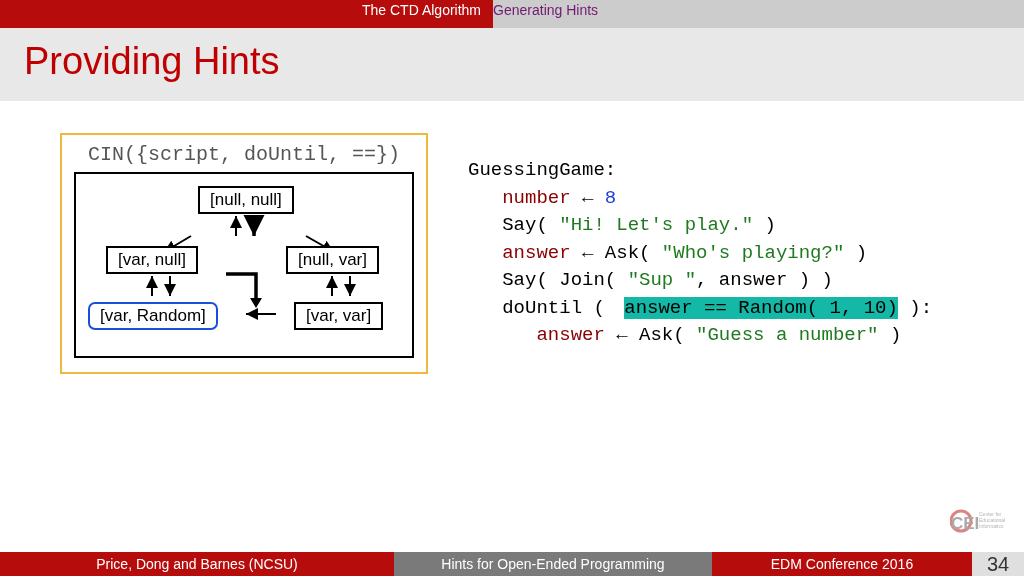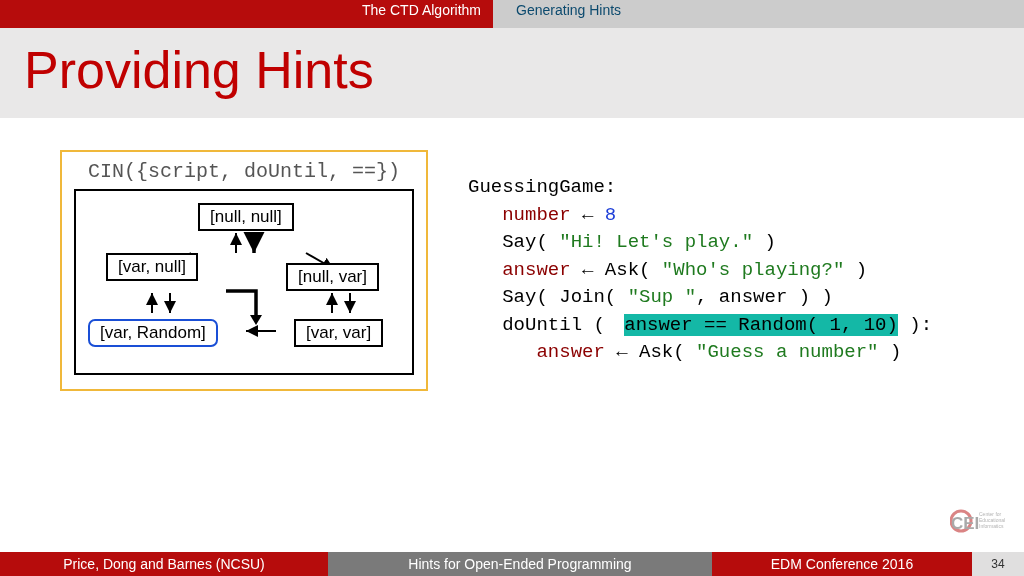--- a/index.html
+++ b/index.html
@@ -2,46 +2,46 @@
 <html><head>
 <meta charset="utf-8">
 <style>
   * { margin: 0; padding: 0; box-sizing: border-box; }
   html, body { width: 1024px; height: 576px; font-family: "Segoe UI", Arial, sans-serif; background: #fff; overflow: hidden; }
   .slide { width: 1024px; height: 576px; position: relative; }
 
   .topbar { width: 100%; height: 28px; background: #cccccc; display: flex; font-size: 14px; }
   .tb-spacer { width: 350px; height: 100%; background: #b60c0c; }
   .tb-seg1 { background: #b60c0c; color: #fff; padding: 2px 12px; }
-  .tb-seg2 { color: #0c4a6e; padding: 2px 23px; }
+  .tb-seg2 { color: #701a75; padding: 2px 0; }
 
   .titlearea { width: 100%; background: #e9e8e8; padding: 12px 24px 18px 24px; }
-  .titlearea h1 { color: #c00000; font-weight: 400; font-size: 52px; }
+  .titlearea h1 { color: #c00000; font-weight: 400; font-size: 38px; }
 
   .content { position: relative; padding: 32px 40px 0 60px; display: flex; gap: 40px; }
 
   .diagrambox { border: 2px solid #f0b83a; padding: 8px 12px 14px 12px; width: 368px; background: #fff; }
   .cinlabel { font-family: "Courier New", monospace; font-size: 20px; color: #555; text-align: center; margin-bottom: 6px; }
   .graphbox { border: 2px solid #000; padding: 10px 6px; position: relative; height: 186px; }
   .node { position: absolute; border: 2px solid #000; background: #fff; font-size: 17px; padding: 2px 10px; white-space: nowrap; }
   .node.sel { border-color: #1a4fd6; border-radius: 7px; }
   svg.arrows { position: absolute; left: 0; top: 0; }
 
   .code { font-family: "Courier New", monospace; font-size: 19px; line-height: 1.45; white-space: pre; padding-top: 24px; }
   .kw-red { color: #8b0000; }
   .num-blue { color: #1e3fd8; }
   .str-grn { color: #1f7a1f; }
   .hl { background: #14b8a6; border-radius: 0; margin-left: 8px; }
 
   .footer { position: absolute; left: 0; bottom: 0; width: 100%; height: 24px; display: flex; font-size: 14px; color: #fff; }
   .fseg { display: flex; align-items: center; justify-content: center; }
-  .f1 { background: #b60c0c; width: 328px; }
+  .f1 { background: #b60c0c; width: 394px; }
   .f2 { background: #7a7a7a; flex: 1; }
   .f3 { background: #b60c0c; width: 260px; }
-  .f4 { background: #e0dfdf; color: #333; width: 52px; font-size: 12px; }
+  .f4 { background: #e0dfdf; color: #333; width: 52px; font-size: 20px; }
 
   .logo { position: absolute; right: 14px; bottom: 28px; opacity: 0.5; }
   .logo svg { width: 60px; height: 46px; }
 </style>
 </head>
 <body>
 
 <div class="slide">
 
   <div class="topbar">
@@ -71,21 +71,21 @@
           <line x1="230" y1="62" x2="258" y2="78" stroke="#000" stroke-width="2" marker-end="url(#ah)"></line>
           <line x1="76" y1="122" x2="76" y2="102" stroke="#000" stroke-width="2" marker-end="url(#ah)"></line>
           <line x1="94" y1="102" x2="94" y2="122" stroke="#000" stroke-width="2" marker-end="url(#ah)"></line>
           <line x1="256" y1="122" x2="256" y2="102" stroke="#000" stroke-width="2" marker-end="url(#ah)"></line>
           <line x1="274" y1="102" x2="274" y2="122" stroke="#000" stroke-width="2" marker-end="url(#ah)"></line>
           <line x1="200" y1="140" x2="170" y2="140" stroke="#000" stroke-width="2" marker-end="url(#ah)"></line>
           <path d="M150 100 L180 100 L180 128" stroke="#000" stroke-width="3.5" fill="none"></path>
           <polygon points="174,124 186,124 180,134" fill="#000"></polygon>
         </svg>
         <div class="node" style="left:122px; top:12px;">[null, null]</div>
-        <div class="node" style="left:30px; top:62px;">[var, null]</div>
+        <div class="node" style="left:30px; top:72px;">[var, null]</div>
         <div class="node" style="left:210px; top:72px;">[null, var]</div>
         <div class="node sel" style="left:12px; top:128px;">[var, Random]</div>
         <div class="node" style="left:218px; top:128px;">[var, var]</div>
       </div>
     </div>
 
     <div class="code"><span>GuessingGame:</span>
    <span class="kw-red">number</span><span> ← </span><span class="num-blue">8</span>
    <span>Say( </span><span class="str-grn">"Hi! Let's play."</span><span> )</span>
    <span class="kw-red">answer</span><span> ← Ask( </span><span class="str-grn">"Who's playing?"</span><span> )</span>

